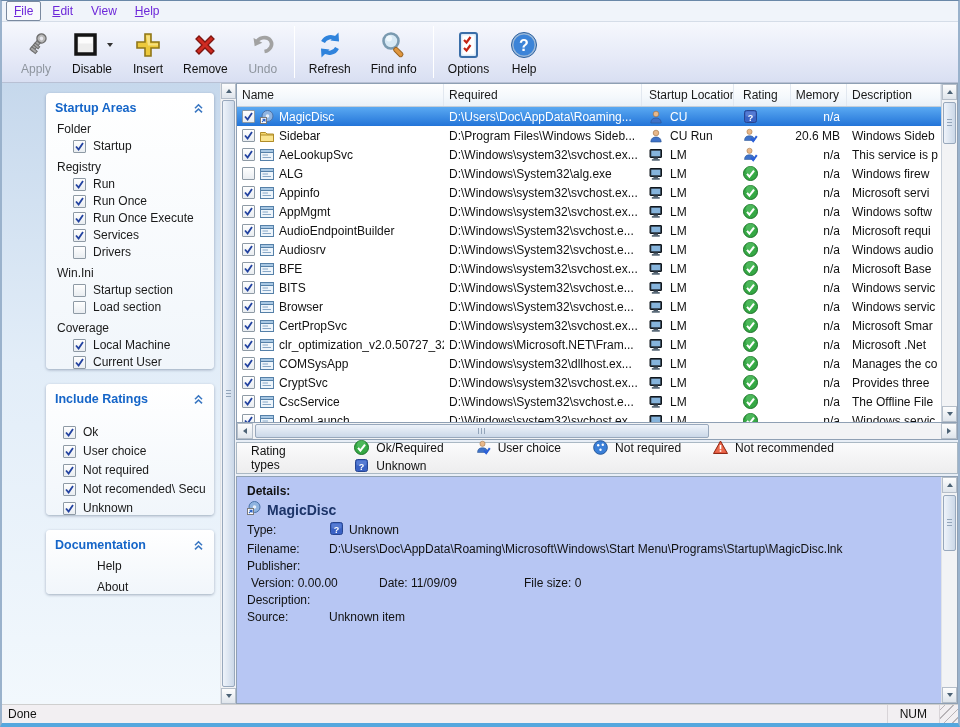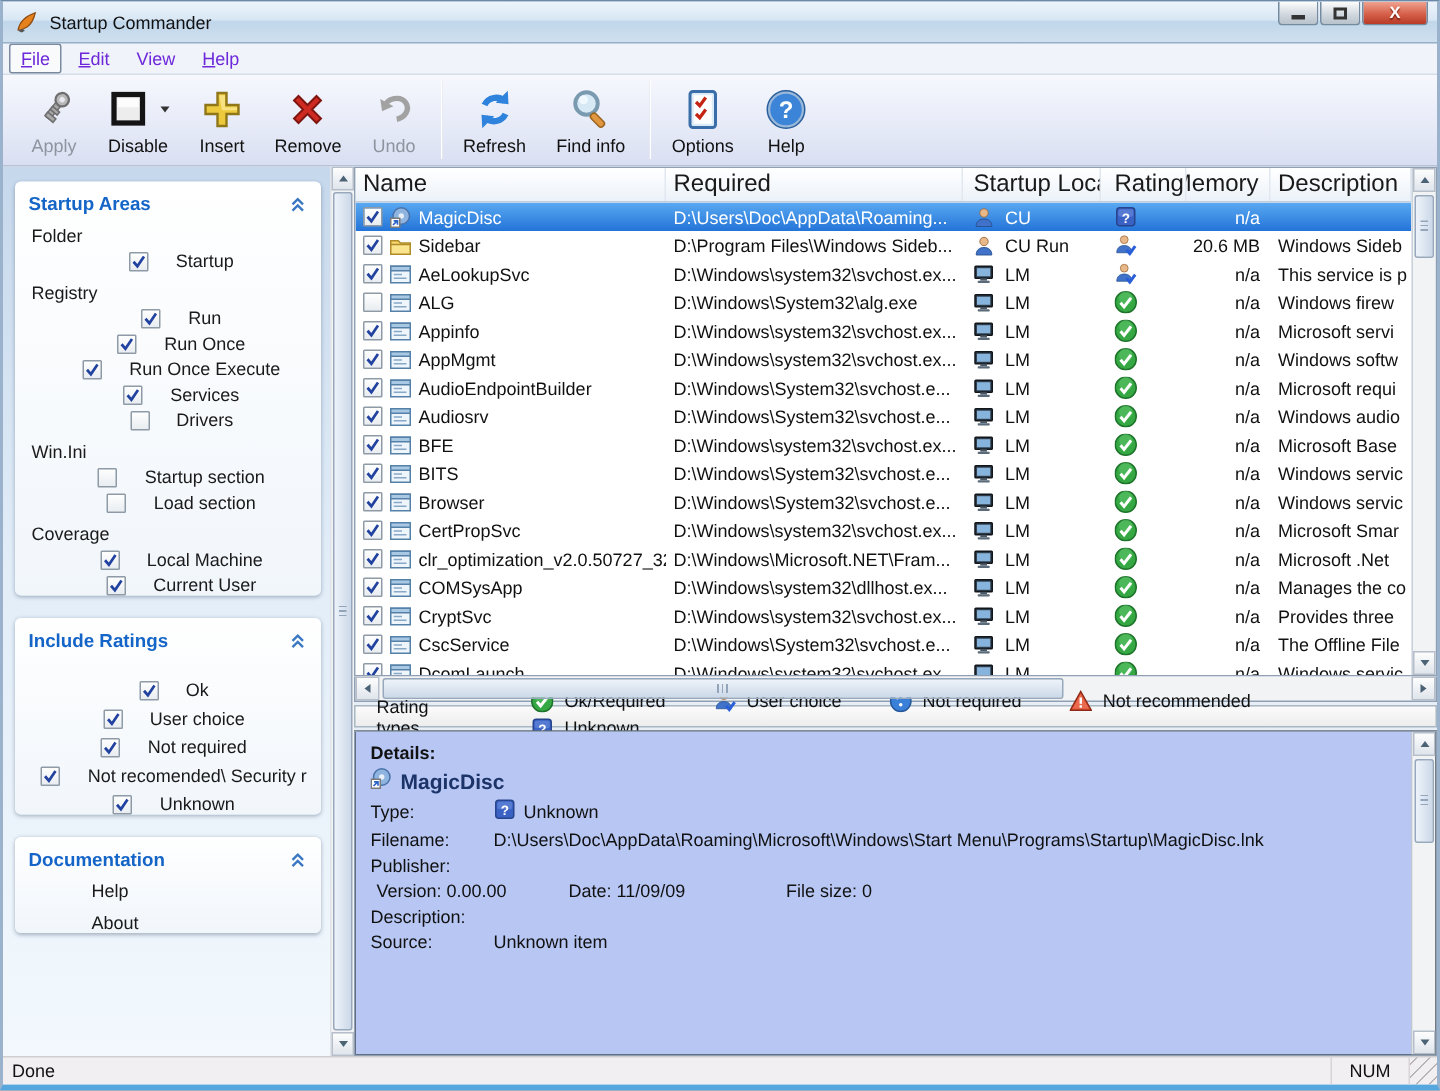--- a/index.html
+++ b/index.html
@@ -37,25 +37,25 @@
   .tb-btn.disabled .tb-label{color:#8e959e;}
   .caret{width:0;height:0;border-left:3.5px solid transparent;border-right:3.5px solid transparent;border-top:4px solid #333;margin-left:6px;}
   .tb-btn.disabled .caret{border-top-color:#999;}
   .tb-sep{width:1px;height:52px;background:#b8c0d0;border-right:1px solid #fff;margin:0 5px;}
   .ic{display:inline-flex;align-items:center;}
 
   
   .body{flex:1;display:flex;overflow:hidden;}
   .sidebar{width:218px;padding:10px 6px 0 8px;background:linear-gradient(180deg,#c6d8ec 0%,#e2edf8 45%,#f2f8fd 100%);overflow:hidden;}
   .panel{background:linear-gradient(180deg,#ffffff,#f1f6fb);border-radius:4px;box-shadow:0 1px 3px rgba(50,70,100,.4);
-    padding:8px 9px 0;margin-bottom:15px;font-size:12px;color:#1a1a1a;}
+    padding:8px 9px 0;margin-bottom:15px;font-size:12px;color:#1a1a1a;margin-left:36px;}
   .panel-head{display:flex;align-items:center;justify-content:space-between;margin-bottom:4px;}
   .panel-title{color:var(--panel-title,#1565c8);font-weight:bold;font-size:12.5px;}
   .group-label{margin:7px 0 2px 2px;}
-  .cb-row{display:flex;align-items:center;gap:18px;margin:3px 0 3px 18px;justify-content:center;}
+  .cb-row{display:flex;align-items:center;gap:7px;margin:3px 0 3px 18px;}
   .cb-row.flat{margin-left:8px;margin-top:5px;margin-bottom:5px;}
   .cb{width:13px;height:13px;flex:0 0 13px;border:1px solid #8e9aa5;border-radius:1px;
     background:linear-gradient(180deg,#fefefe,#e9edf1);display:inline-flex;align-items:center;justify-content:center;}
   .cb-label{white-space:nowrap;overflow:hidden;}
   .doc-link{margin:7px 0 7px 42px;}
 
   
   .vscroll{width:16px;background:#f2f3f5;display:flex;flex-direction:column;border-left:1px solid #e0e3e7;}
   .sb-btn{height:16px;flex:0 0 16px;background:linear-gradient(180deg,#fdfdfd,#dfe5ec);border:1px solid #b5bec9;
     display:flex;align-items:center;justify-content:center;}
@@ -79,40 +79,40 @@
   .hsb-thumb{position:absolute;top:1px;bottom:1px;left:2px;width:66%;background:linear-gradient(180deg,#eef3fa,#cbd8e8);
     border:1px solid #98a8bc;border-radius:2px;}
   .hsb-thumb::after{content:"";position:absolute;top:3px;bottom:3px;left:50%;width:8px;margin-left:-4px;
     background:repeating-linear-gradient(90deg,#93a5ba 0 1px,transparent 1px 3px);}
 
   
   .main{flex:1;display:flex;flex-direction:column;overflow:hidden;}
   .list-wrap{height:340px;display:flex;border:1px solid #8fa0b4;background:#fff;}
   .grid{flex:1;display:flex;flex-direction:column;overflow:hidden;}
   .thead{height:23px;display:flex;background:linear-gradient(180deg,#ffffff,#f4f8fc 60%,#eaf1f8);border-bottom:1px solid #c5ced8;}
-  .th{font-size:16px;color:#1a1a1a;display:flex;align-items:center;padding-left:6px;border-right:1px solid #e2e8f0;white-space:nowrap;overflow:hidden;}
+  .th{font-size:12px;color:#1a1a1a;display:flex;align-items:center;padding-left:6px;border-right:1px solid #e2e8f0;white-space:nowrap;overflow:hidden;}
   .tbody{flex:1;overflow:hidden;}
   .row{height:19px;display:flex;align-items:center;font-size:12px;color:#111;background:#fff;}
   .row.selected{background:linear-gradient(180deg,#5aa9f2,var(--selection,#2374d8));color:#fff;}
   .cell{height:19px;display:flex;align-items:center;white-space:nowrap;overflow:hidden;}
   .c-name{width:207px;flex:0 0 207px;gap:5px;padding-left:5px;}
   .c-file{width:198px;flex:0 0 198px;padding-left:5px;}
   .c-loc{width:92px;flex:0 0 92px;padding-left:7px;gap:7px;}
   .c-rate{width:57px;flex:0 0 57px;padding-left:9px;}
   .c-mem{width:56px;flex:0 0 56px;justify-content:flex-end;padding-right:7px;}
   .c-desc{flex:1;padding-left:5px;}
 
   
-  .legend{height:15px;margin-top:2px;border:1px solid #aab8c4;background:linear-gradient(180deg,#fbfbfc,#ededee);
+  .legend{height:32px;margin-top:2px;border:1px solid #aab8c4;background:linear-gradient(180deg,#fbfbfc,#ededee);
     display:flex;align-items:center;font-size:12px;color:#111;}
   .legend-label{margin:0 38px 0 14px;}
   .legend-item{display:inline-flex;align-items:center;gap:7px;margin-right:32px;}
 
   
-  .details-wrap{flex:1;margin-top:2px;border:1px solid #8fa0b4;display:flex;overflow:hidden;background:#000000;}
+  .details-wrap{flex:1;margin-top:2px;border:1px solid #8fa0b4;display:flex;overflow:hidden;background:#7f1d1d;}
   .details{flex:1;background:var(--details-bg,#b7c6f3);padding:4px 10px;font-size:12px;color:#111;overflow:hidden;}
   .d-line{margin:3px 0;}
   .d-title{font-weight:bold;}
   .d-name{font-size:14px;font-weight:bold;color:#1c3468;display:flex;align-items:center;gap:6px;}
   .d-row{display:flex;align-items:center;}
   .d-label{width:82px;flex:0 0 82px;}
   .d-ic{display:inline-flex;align-items:center;gap:5px;}
   .d-v{display:inline-block;width:128px;}
   .d-v2{display:inline-block;width:145px;}
 
@@ -121,40 +121,20 @@
   .st-left{flex:1;padding-left:6px;border-right:1px solid #d8d4d8;height:100%;display:flex;align-items:center;}
   .st-num{padding:0 12px;height:100%;display:flex;align-items:center;border-right:1px solid #d8d4d8;}
   .st-grip{width:18px;height:100%;background:
     repeating-linear-gradient(135deg,transparent 0 3px,#b8b4b8 3px 4px,transparent 4px 6px);}
 </style>
 </head>
 <body>
 
 <div class="window">
 
-  <div class="titlebar">
-    <span class="app-ic">
-        <svg width="16" height="16" viewBox="0 0 16 16">
-          <path d="M2 13 C3 8,6 4,13.5 1.5 C12.5 6,11 9,8 11 L4 13 z" fill="#e6821e" stroke="#8a4a10" stroke-width="0.8"></path>
-          <path d="M2 13.5 l3-1.4 1.6 1.4 -2.2 1.2 z" fill="#555"></path>
-        </svg>
-      </span>
-    <span class="title-text">Startup Commander</span>
-    <div class="win-btns">
-      <div class="wb min">
-          <span class="g-min"></span>
-        </div>
-      <div class="wb max">
-          <span class="g-max"></span>
-        </div>
-      <div class="wb close">
-          <span class="g-x">X</span>
-        </div>
-    </div>
-  </div>
 
   <div class="menubar">
       <div class="menu-item boxed"><u>F</u>ile</div>
       <div class="menu-item"><u>E</u>dit</div>
       <div class="menu-item">View</div>
       <div class="menu-item"><u>H</u>elp</div>
     </div>
 
   <div class="toolbar">
       <div class="tb-btn disabled">

